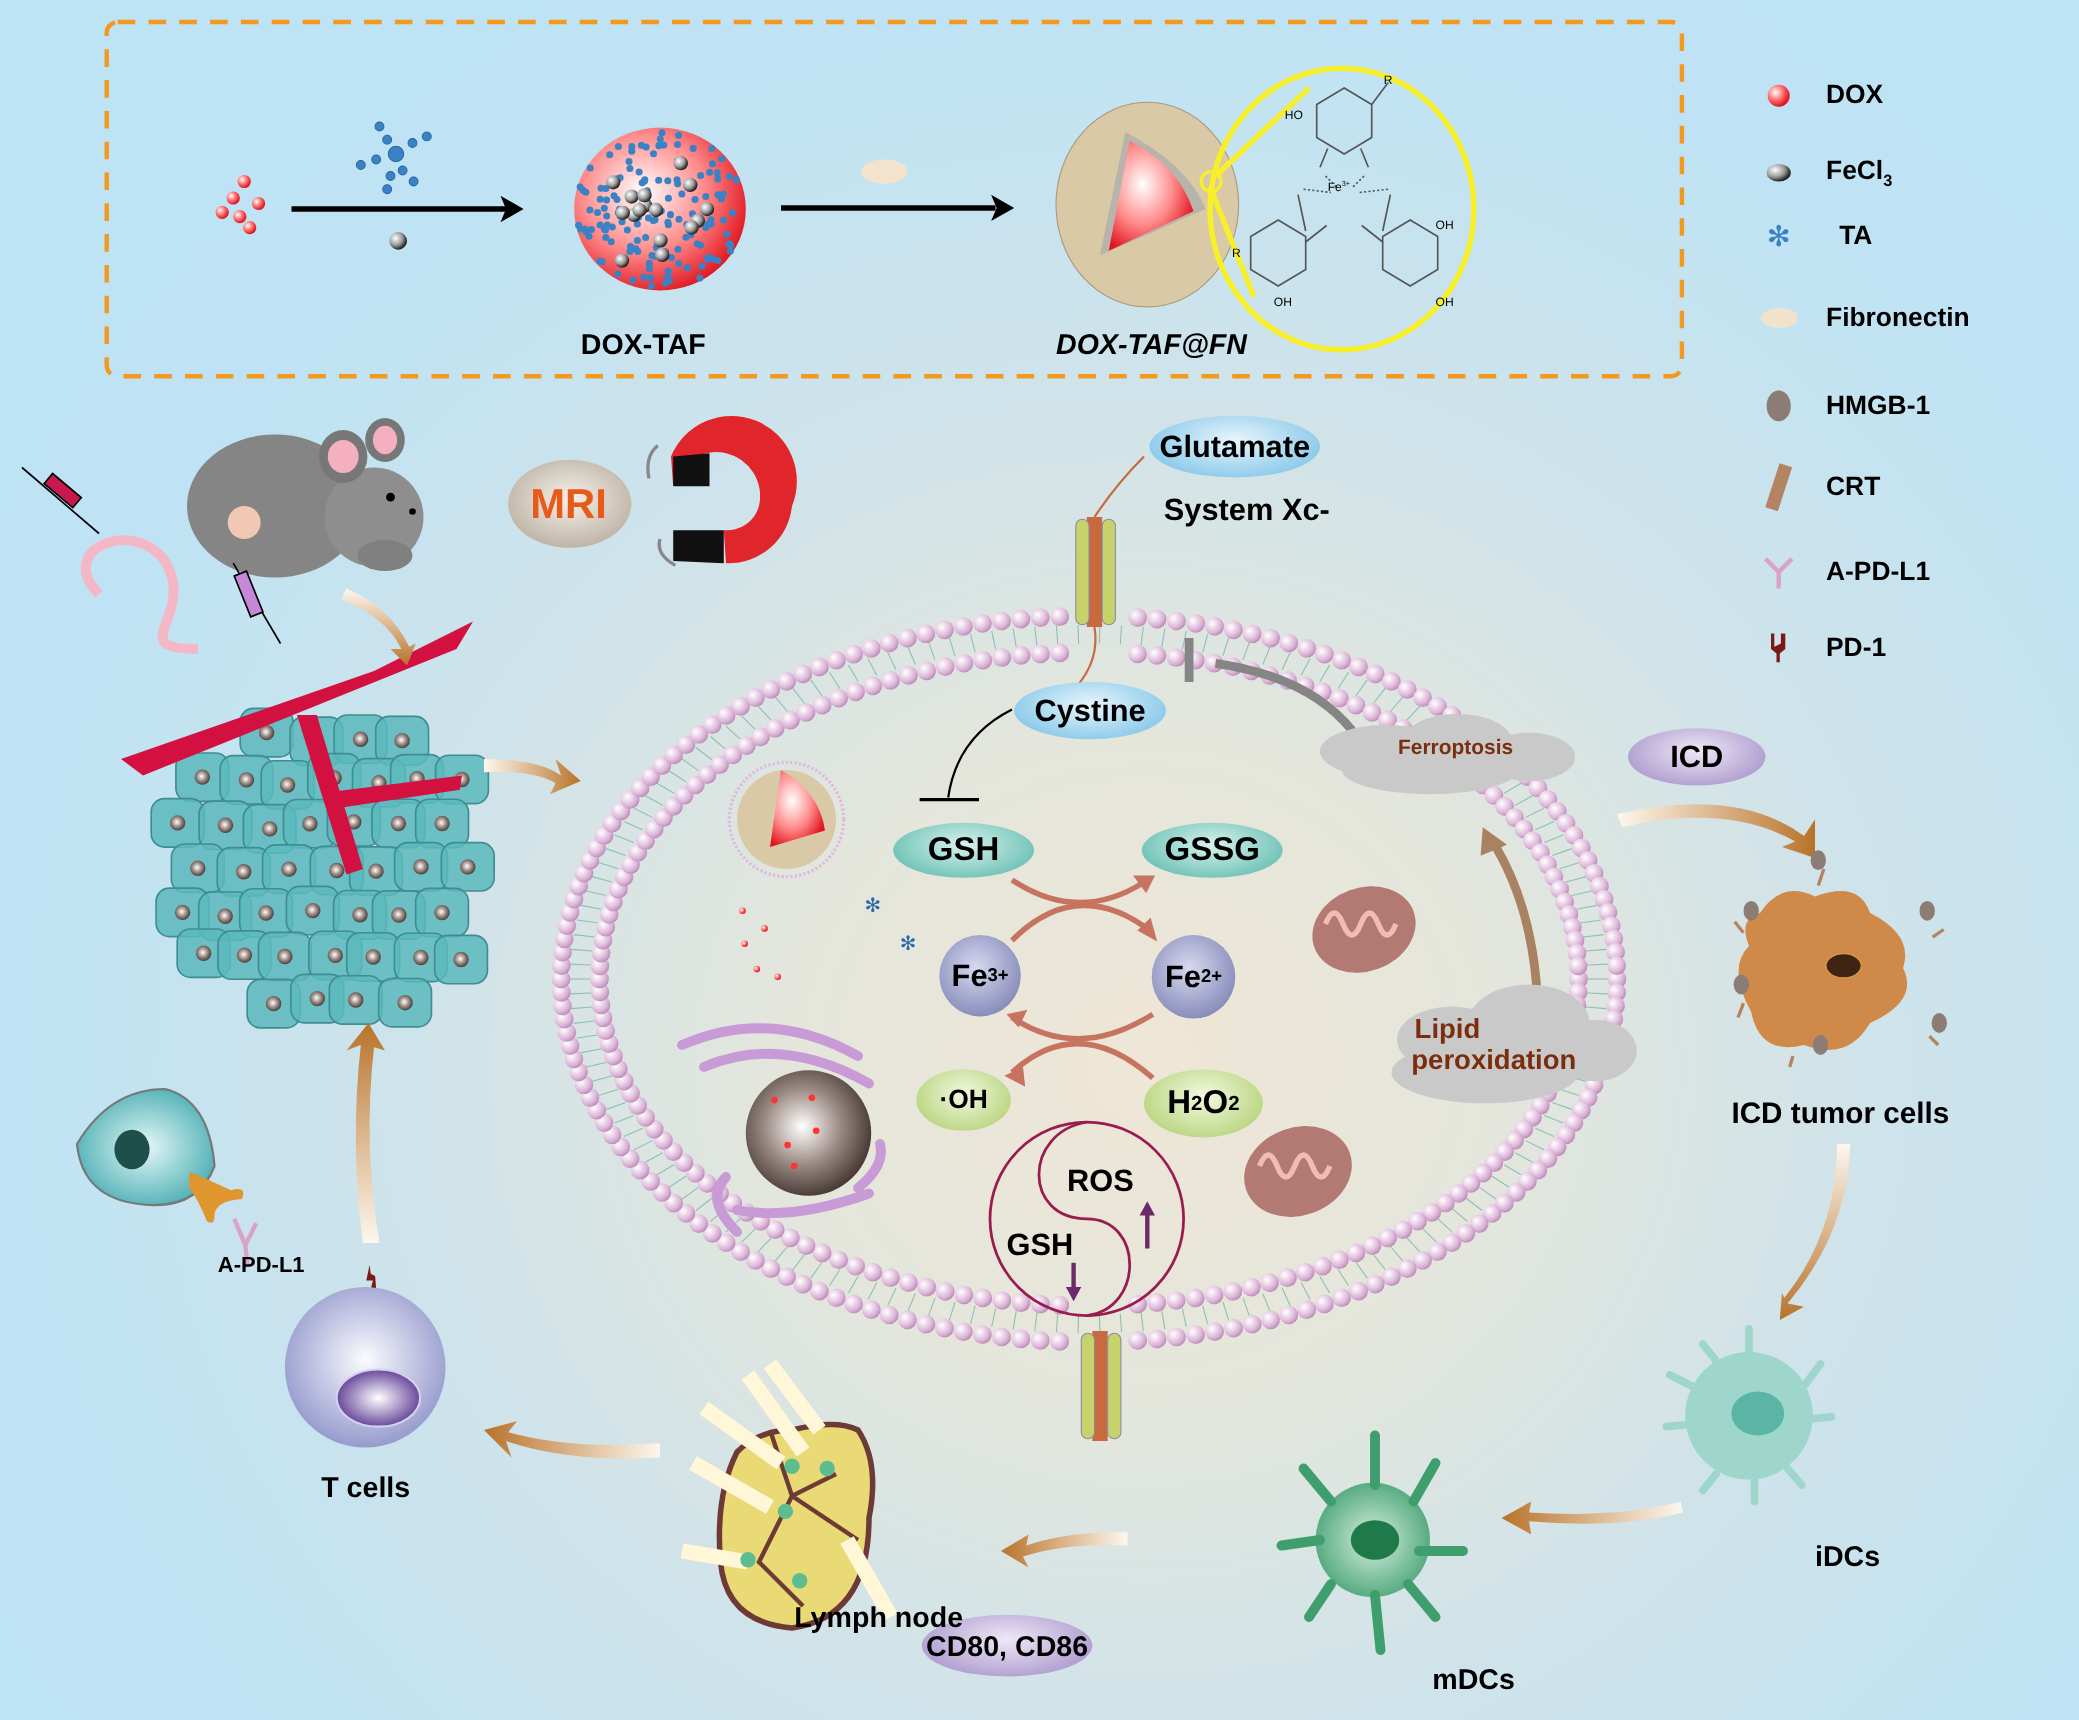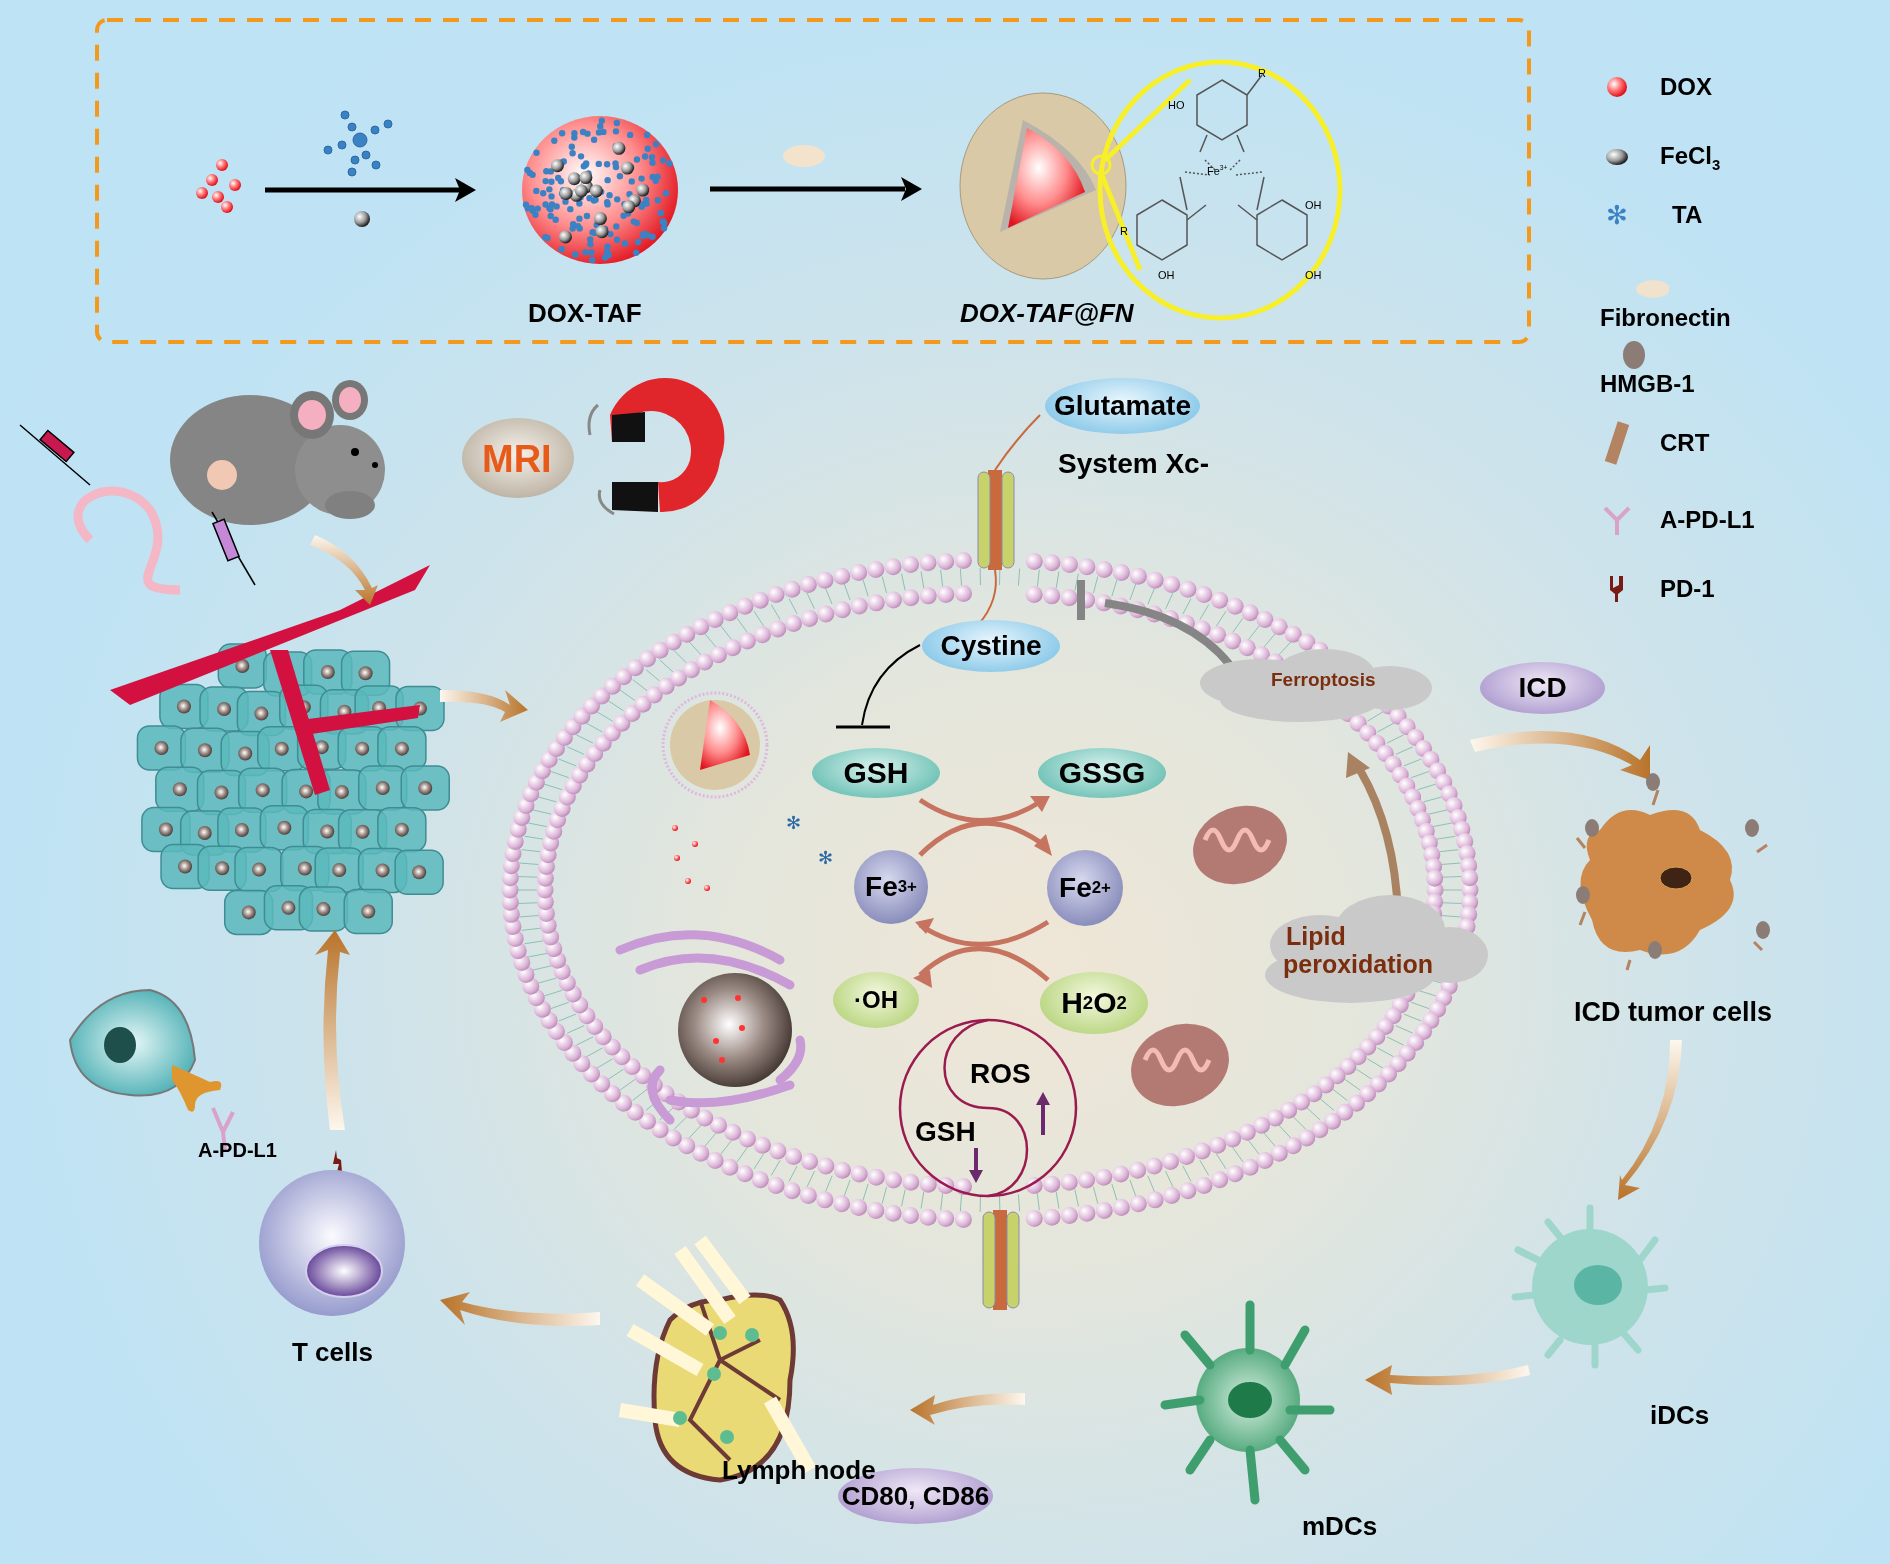--- a/index.html
+++ b/index.html
@@ -1229,29 +1229,29 @@
         <svg width="24" height="20">
           <ellipse cx="12" cy="10" rx="11" ry="8" fill="url(#gGray)"></ellipse>
         </svg>
       </span>
   <span class="t"><span>FeCl</span><span class="sub">3</span></span>
     </div>
 <div class="legend-row" style="top:200px;">
   <span class="sw" style="color:#3b82c4;font-size:26px;">✻</span>
   <span class="t" style="margin-left:12px;">TA</span>
     </div>
-<div class="legend-row" style="top:274px;flex-direction:column;">
+<div class="legend-row" style="top:274px;">
   <span class="sw">
         <svg width="36" height="22">
           <ellipse cx="18" cy="11" rx="17" ry="9" fill="#f0e2cc"></ellipse>
         </svg>
       </span>
   <span class="t">Fibronectin</span>
     </div>
-<div class="legend-row" style="top:340px;flex-direction:column;">
+<div class="legend-row" style="top:354px;">
   <span class="sw">
         <svg width="26" height="30">
           <ellipse cx="13" cy="15" rx="11" ry="14" fill="#8c7c76"></ellipse>
         </svg>
       </span>
   <span class="t">HMGB-1</span>
     </div>
 <div class="legend-row" style="top:428px;">
   <span class="sw">
         <svg width="30" height="46">

